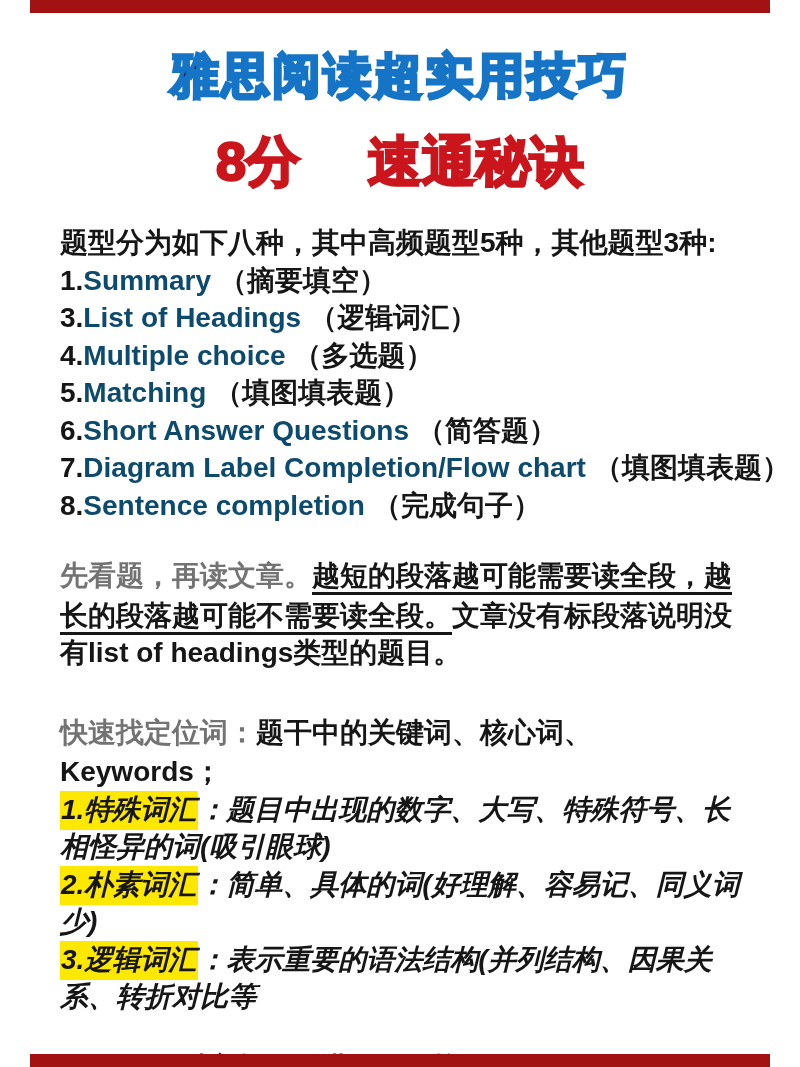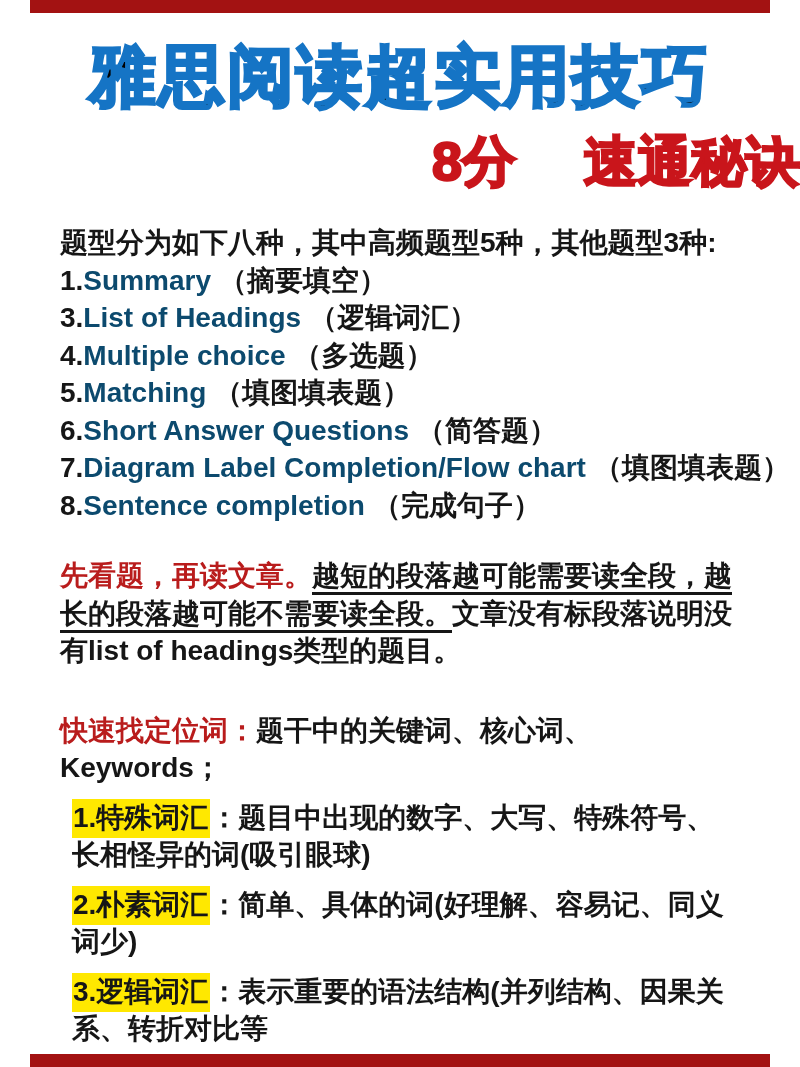--- a/index.html
+++ b/index.html
@@ -14,30 +14,30 @@
   .accent-bar{
     position:absolute;left:30px;width:740px;height:13px;
     background:#a31212;
   }
   .accent-bar.top{top:0;}
   .accent-bar.bottom{bottom:0;}
 
   .title{
     margin:36px 0 0 0;
     text-align:center;
-    font-size:66px;line-height:80px;
+    font-size:48px;line-height:80px;
     font-weight:900;
     letter-spacing:3px;
     color:#000000;
     -webkit-text-stroke:3px #1574c5;
     white-space:nowrap;
   }
   .subtitle{
     margin-top:16px;
-    text-align:right;
+    text-align:center;
     font-size:54px;line-height:58px;
     font-weight:900;
     color:#c9151b;
     -webkit-text-stroke:2.5px #c9151b;
     white-space:nowrap;
   }
   .subtitle .sub-left{margin-right:68px;}
 
   .main{
     margin-top:34px;
@@ -47,30 +47,30 @@
     font-weight:600;
   }
   .intro{white-space:nowrap;}
 
   .qlist .li{white-space:nowrap;}
   .qlist .num{color:#161616;}
   .qlist .en{color:#0c4a6e;font-weight:700;}
   .qlist .zh{margin-left:8px;color:#161616;}
 
   .para{margin-top:33px;}
-  .lead-red{color:#b91c1c;font-weight:800;}
+  .lead-red{color:#737373;font-weight:800;font-family:Liberation Mono, monospace;}
   .uline{
     text-decoration:underline;
     text-decoration-thickness:2.5px;
     text-underline-offset:7px;
     text-decoration-color:#161616;
   }
 
   .kw{margin-top:42px;}
-  .kw-item{margin:12px;}
+  .kw-item{margin:0;font-style:italic;}
   .hl{background:#ffe800;padding:3px 2px 5px 1px;}
 
   .footer-line{margin-top:33px;margin-left:36px;}
 </style>
 </head>
 <body>
 
 <div class="page">
 
   <div class="accent-bar top"></div>

